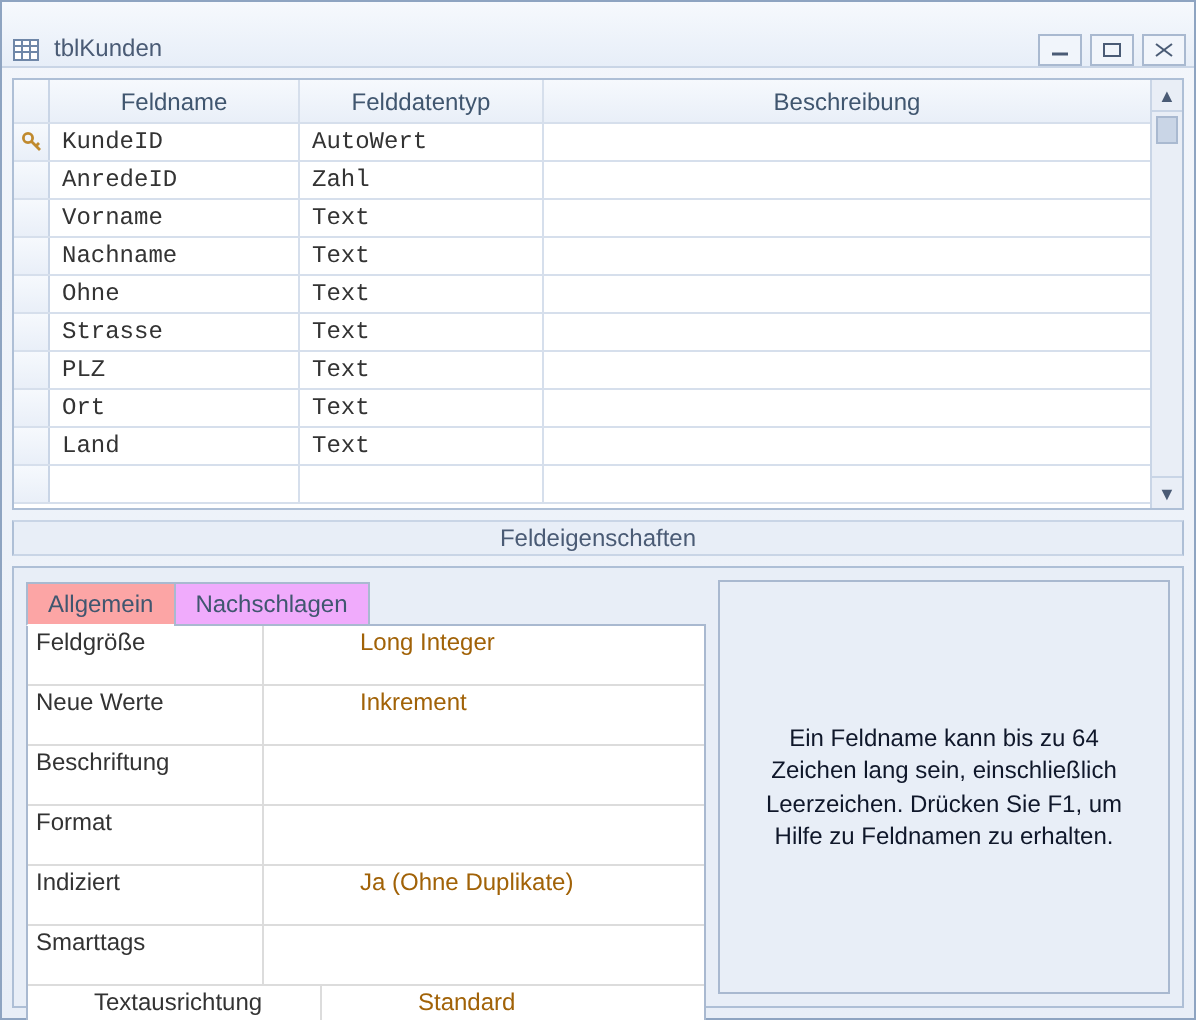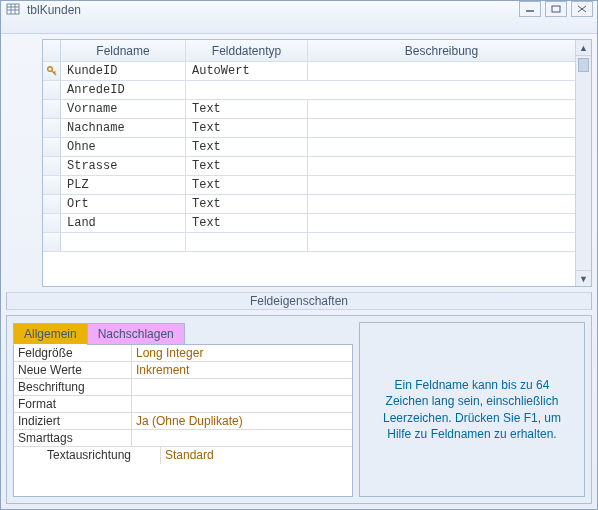--- a/index.html
+++ b/index.html
@@ -14,21 +14,21 @@
     width: 598px;
     height: 510px;
     border: 1px solid #8ea4c1;
     background: linear-gradient(#f3f6fb, #e8eef7);
     display: flex;
     flex-direction: column;
   }
   .titlebar {
     height: 24px;
     display: flex;
-    align-items: flex-end;
+    align-items: flex-start;
     padding: 16px 4px;
     background: linear-gradient(#f6f9fd, #e7eef8);
     border-bottom: 1px solid #c9d5e6;
   }
   .titlebar .app-icon {
     width: 16px; height: 16px;
     margin-right: 6px;
     display: flex; align-items: center; justify-content: center;
   }
   .titlebar .title {
@@ -49,25 +49,24 @@
     flex: 1;
     display: flex;
     flex-direction: column;
     padding: 5px;
     gap: 5px;
     min-height: 0;
   }
   .grid-wrap {
     border: 1px solid #aebfd6;
     background: #fff;
-    height: 248px;
+    height: 216px;
     display: flex;
     flex-direction: column;
     position: relative;
-    margin-left: 36px;
   }
   .grid-scroll { width: 16px; background: #e9eef6; border-left:1px solid #c9d5e6; position:absolute; right:0; top:0; bottom:0; }
   .grid-scroll .thumb { position:absolute; left:2px; right:2px; top:2px; height:14px; background:#c9d5e6; border:1px solid #a9b9d0; }
   .grid-scroll .down { position:absolute; left:0; right:0; bottom:0; height:16px; border-top:1px solid #c9d5e6; display:flex;align-items:center;justify-content:center;color:#4a5b75;font-size:9px;}
   .grid-scroll .up   { position:absolute; left:0; right:0; top:0; height:16px; border-bottom:1px solid #c9d5e6; display:flex;align-items:center;justify-content:center;color:#4a5b75;font-size:9px;}
   .grid { margin-right:16px; }
   .grid-header, .grid-row {
     display: flex;
     border-bottom: 1px solid #d6dfec;
   }
@@ -125,47 +124,48 @@
     padding: 3px 10px 0 10px;
     border:1px solid #a9b9d0;
     background:#f0abfc;
     color:#40566f;
     margin-right:-1px;
     cursor:default;
     height:22px;
     border-bottom:1px solid #a9b9d0;
   }
   .tab.active {
-    background:#eab308;
+    background:#fca5a5;
     border-bottom:1px solid #fff;
   }
   .tab-body {
     flex:1;
     border:1px solid #a9b9d0;
     background:#fff;
     padding:0;
   }
   .prop-row {
     display:flex;
-    height:17px;
+    height:30px;
     border-bottom:1px solid #dcdcdc;
+    gap:44px;
   }
   .prop-row:last-child { border-bottom:none;margin-left:29px; }
   .prop-label { width: 118px; padding:1px 4px; border-right:1px solid #dcdcdc; color:#333;}
   .prop-value { flex:1; padding:1px 4px; color:#a16207;}
   .help-panel {
     flex:1;
     border:1px solid #a9b9d0;
     background:#e8eef7;
     display:flex;
     align-items:center;
     justify-content:center;
     padding:14px;
     text-align:center;
-    color:#0369a1;
+    color:#0f172a;
     font-size:12px;
     line-height:1.35;
   }
 </style>
 </head>
 <body>
 
 <div class="window">
   <div class="titlebar">
     <span class="app-icon">
@@ -217,20 +217,21 @@
                   </svg>
                 </span>
               </div>
               <div class="col-name">KundeID</div>
               <div class="col-type">AutoWert</div>
               <div class="col-desc"></div>
             </div>
             <div class="grid-row">
               <div class="rowhead"></div>
               <div class="col-name">AnredeID</div>
+              <div class="col-type">Zahl</div>
               <div class="col-desc"></div>
             </div>
             <div class="grid-row">
               <div class="rowhead"></div>
               <div class="col-name">Vorname</div>
               <div class="col-type">Text</div>
               <div class="col-desc"></div>
             </div>
             <div class="grid-row">
               <div class="rowhead"></div>

